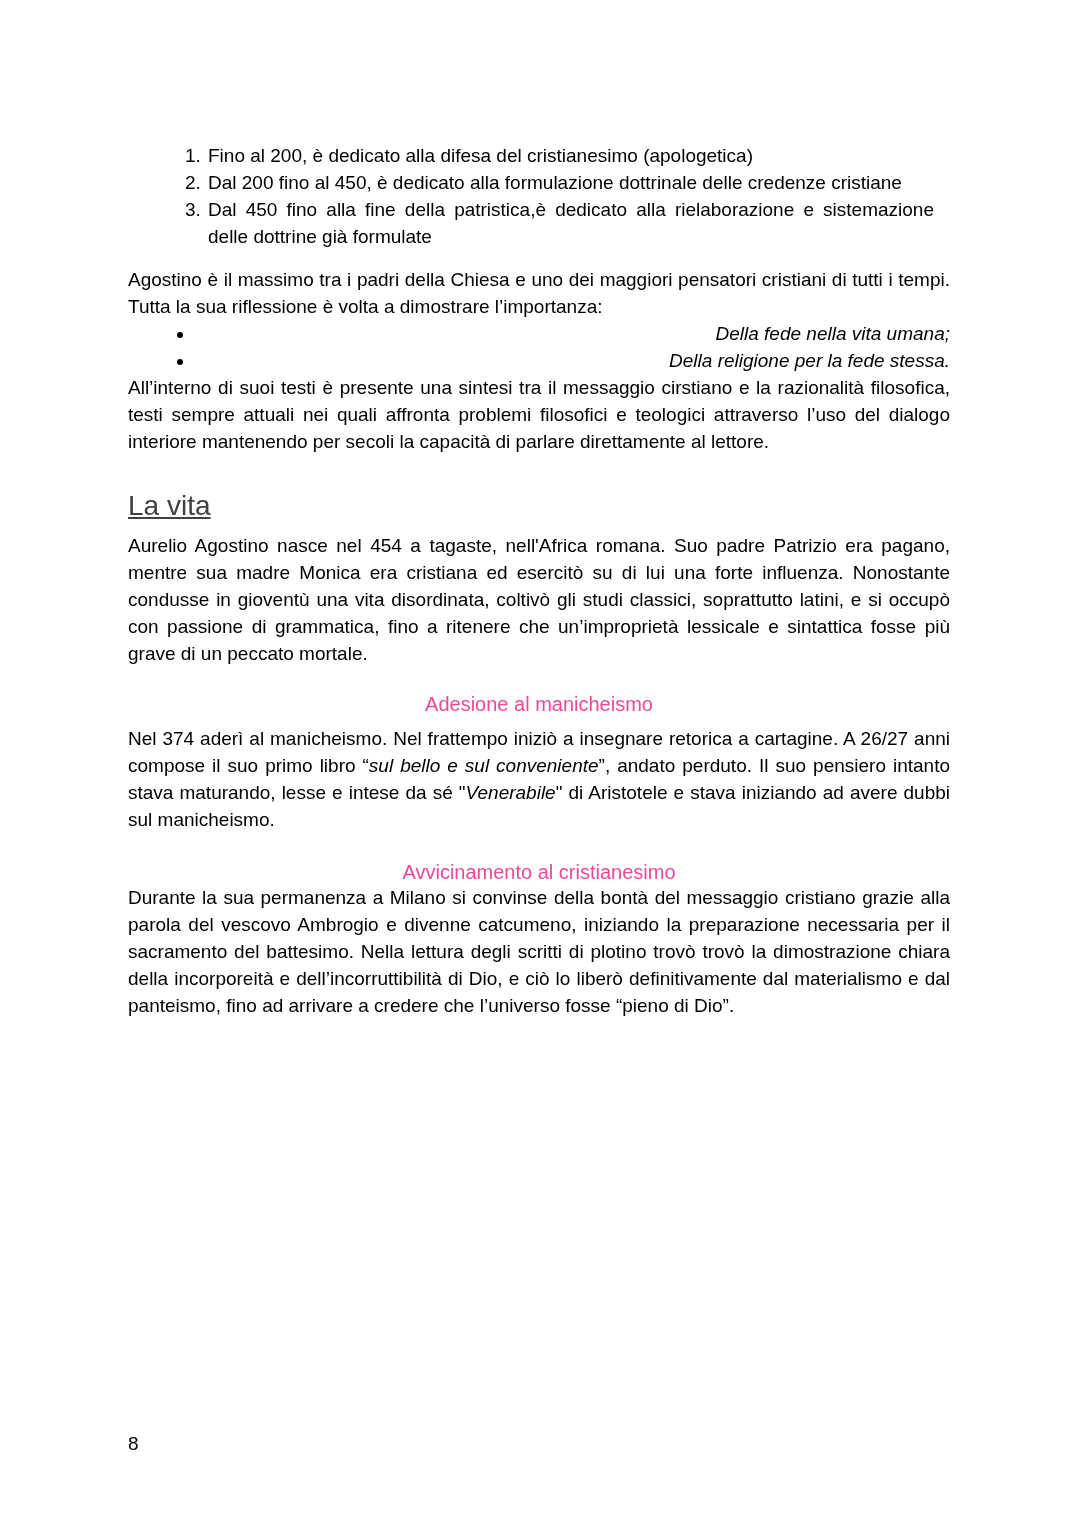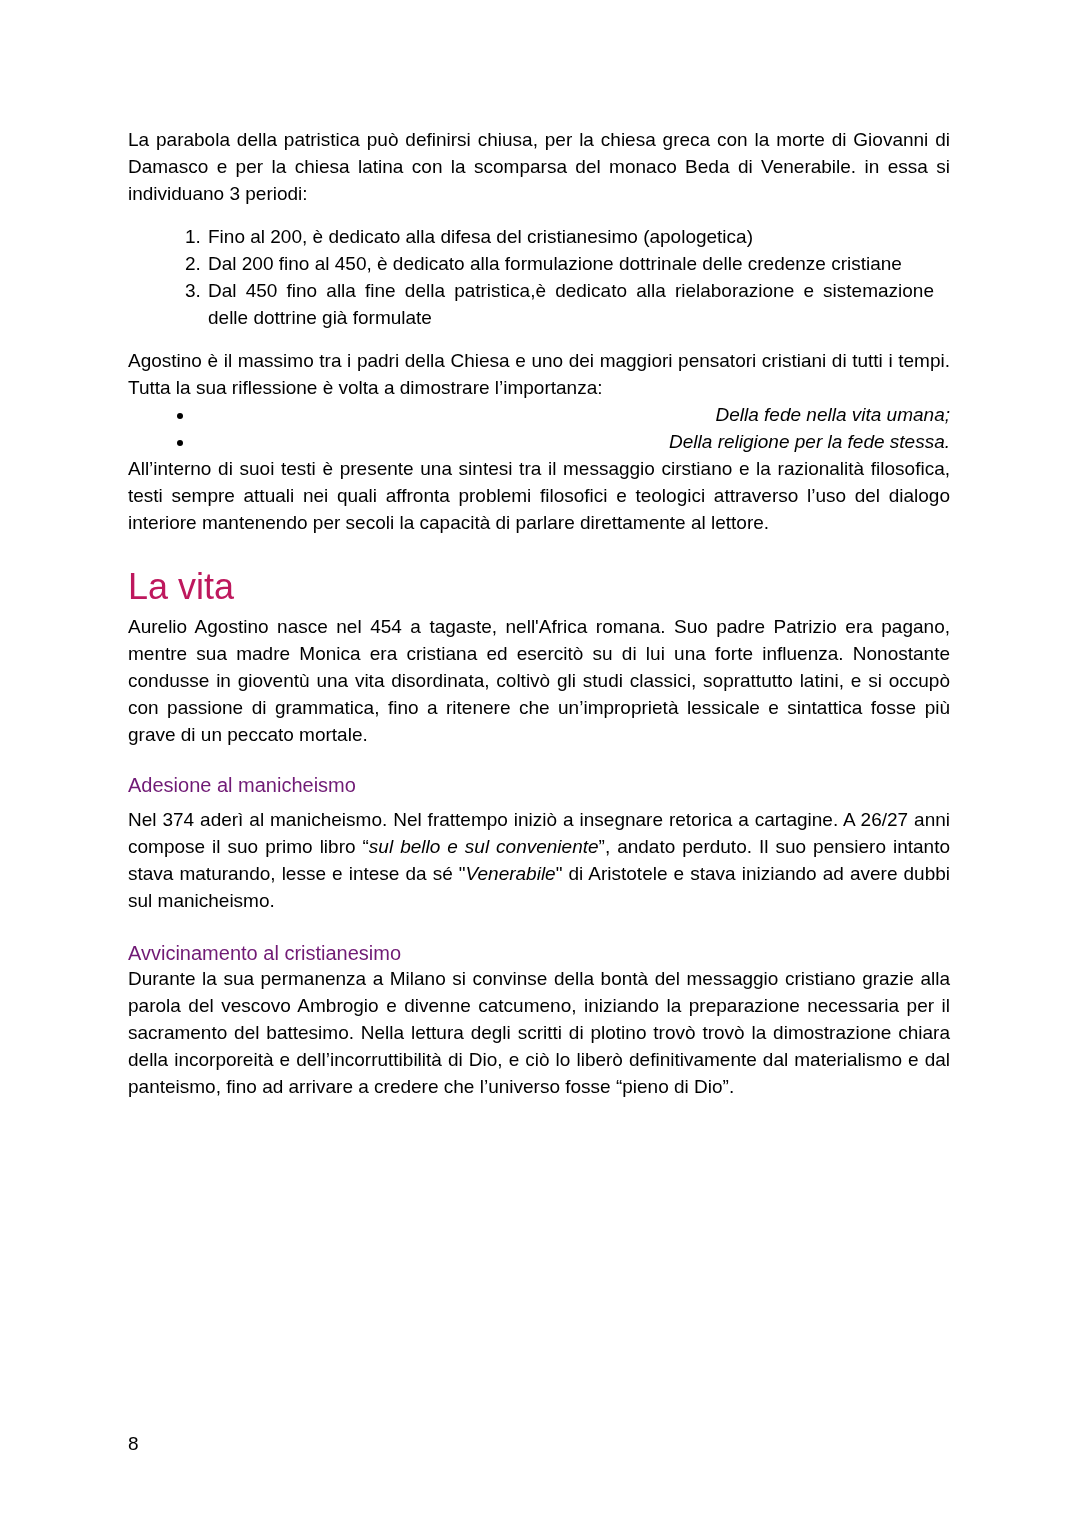--- a/index.html
+++ b/index.html
@@ -61,52 +61,53 @@
   }
   h2.h-luce {
     margin: 30px 0 18px 0;
     font-size: 24px;
     line-height: 28px;
     font-weight: 400;
     color: #434343;
   }
   h2.h-vita {
     margin: 34px 0 10px 0;
-    font-size: 36px;
+    font-size: 28px;
     line-height: 33px;
     font-weight: 400;
-    color: #be185d;
+    color: #404040;
+    text-decoration: underline;
   }
   h3.h-sub {
     margin: 25px 0 9px 0;
     font-size: 20px;
     line-height: 24px;
     font-weight: 400;
-    color: #701a75;
+    color: #ec4899;
+    text-align: center;
   }
   h3.h-sub2 {
     margin: 27px 0 0 0;
   }
   .page-number {
     position: absolute;
     left: 128px;
     top: 1430px;
     font-size: 19px;
     line-height: 27px;
     color: #000000;
   }
   i { font-style: italic; }
 </style>
 </head>
 <body>
 
 <div class="page">
   <div class="content">
 
-    <p class="body">La parabola della patristica può definirsi chiusa, per la chiesa greca con la morte di Giovanni di Damasco e per la chiesa latina con la scomparsa del monaco Beda di Venerabile. in essa si individuano 3 periodi:</p>
 
     <ol class="periods">
       <li>Fino al 200, è dedicato alla difesa del cristianesimo (apologetica)</li>
       <li>Dal 200 fino al 450, è dedicato alla formulazione dottrinale delle credenze cristiane</li>
       <li>Dal 450 fino alla fine della patristica,è dedicato alla rielaborazione e sistemazione delle dottrine già formulate</li>
     </ol>
 
 
     <p class="body">Agostino è il massimo tra i padri della Chiesa e uno dei maggiori pensatori cristiani di tutti i tempi. Tutta la sua riflessione è volta a dimostrare l’importanza:</p>
     <ul class="bullets">

